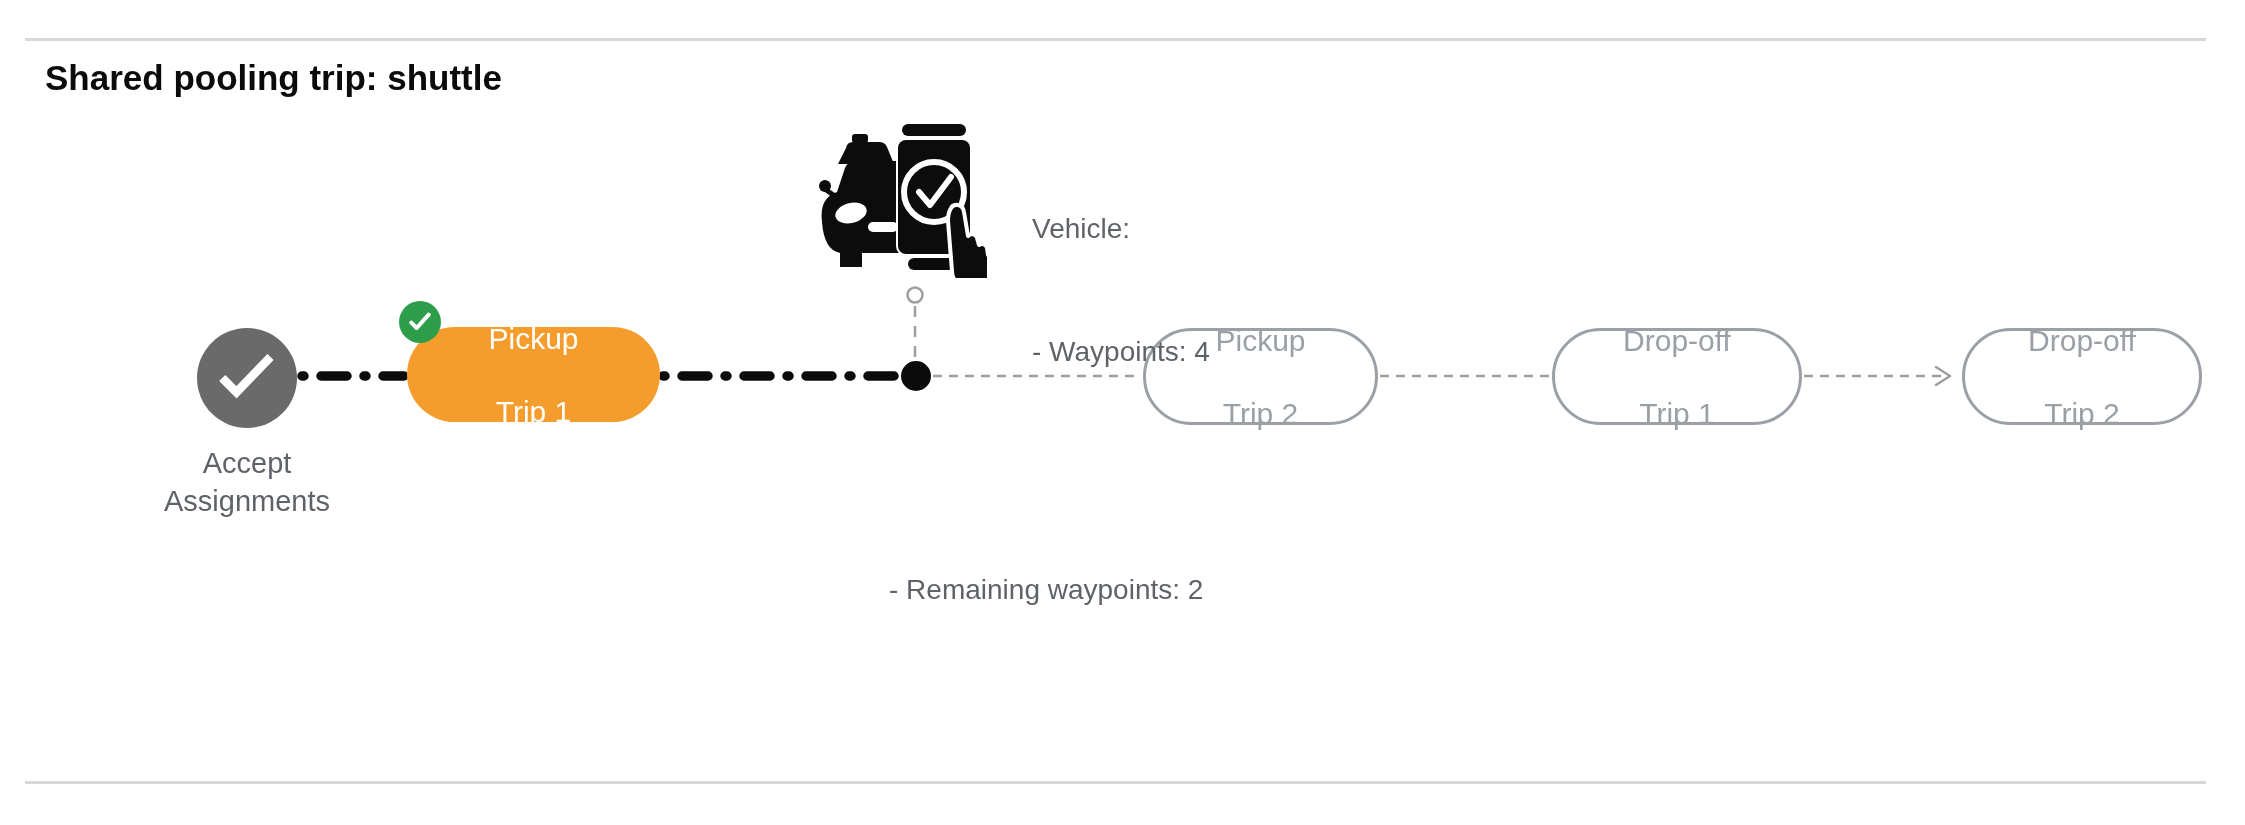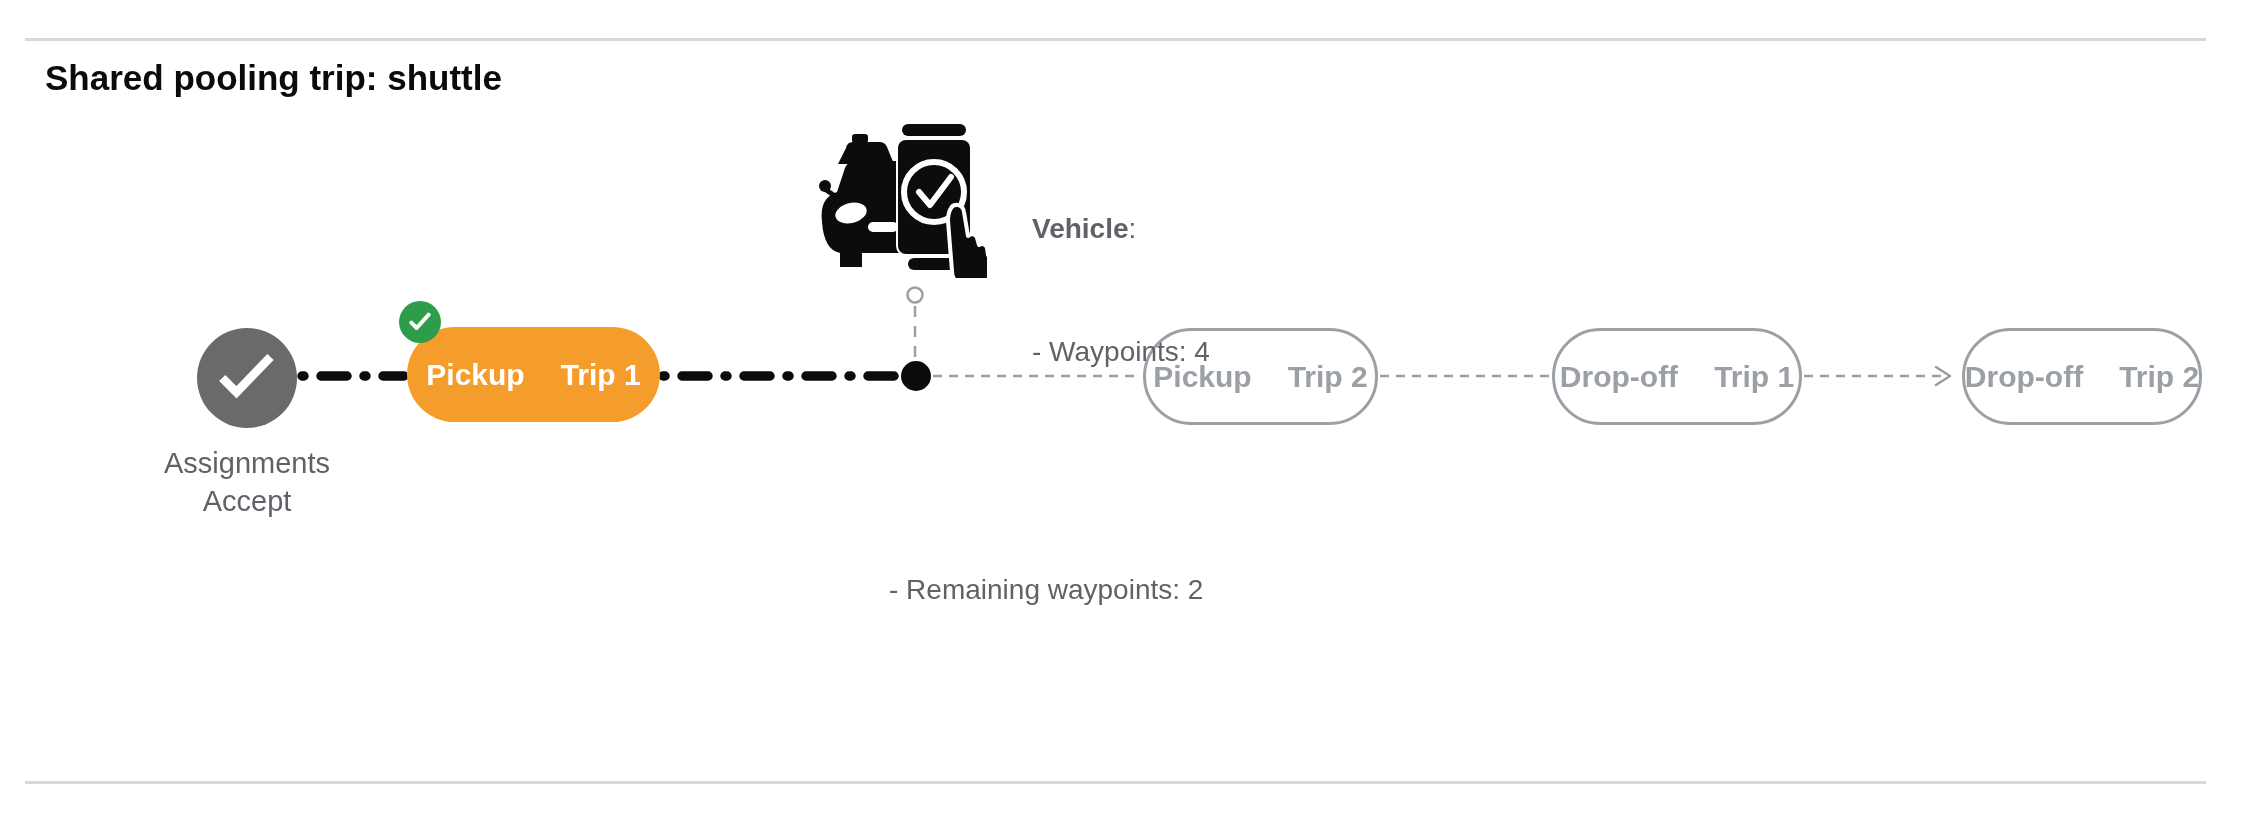--- a/index.html
+++ b/index.html
@@ -80,24 +80,24 @@
     line-height:38px;
     color:var(--text_secondary,#5f6368);
     z-index:2;
   }
 
   .pill{
     position:absolute;
     top:328px;
     height:97px;
     border-radius:50px;
-    display:flex; 
+    display:flex; flex-direction:column;
     align-items:center; justify-content:center;
     font-size:30px;
-    font-weight:700;
+    font-weight:400;
     line-height:37px;
     box-sizing:border-box;
     z-index:2;
     white-space:nowrap;
     gap:36px;
   }
   .pill.active{
     left:407px; top:327px;
     width:253px; height:95px;
     background:var(--active_node,#f49d2c);
@@ -131,21 +131,21 @@
 
   .info-block{
     position:absolute;
     color:var(--text_secondary,#5f6368);
     font-size:28px;
     white-space:pre-wrap;
     z-index:2;
   }
   .vehicle-info{left:1032px; top:126px; line-height:41px;}
   .trip-status{left:889px; top:490px; line-height:40px;}
-  .b{font-weight:700;}
+  .b{font-weight:400;}
 </style>
 </head>
 <body>
 
 <div class="stage">
 
   <div class="divider top"></div>
 
   <h1 class="title">Shared pooling trip: shuttle</h1>
 
@@ -161,22 +161,22 @@
     <path d="M1936,367 L1950,376 L1936,385" class="arrow-head"></path>
   </svg>
 
   <div class="node-circle">
     <svg width="62" height="52" viewBox="0 0 100 84">
       <polyline points="10,42 33,65 88,8" fill="none" stroke="#ffffff" stroke-width="14"></polyline>
     </svg>
   </div>
 
   <div class="accept-label">
+    <div>Accept</div>
     <div>Assignments</div>
-    <div>Accept</div>
   </div>
 
   <div class="pill active">
     <div>Pickup</div>
     <div>Trip 1</div>
   </div>
 
   <div class="badge">
     <svg width="24" height="20" viewBox="0 0 36 30">
       <polyline points="5,16 13,24 31,4" fill="none" stroke="#ffffff" stroke-width="6" stroke-linecap="round" stroke-linejoin="round"></polyline>

